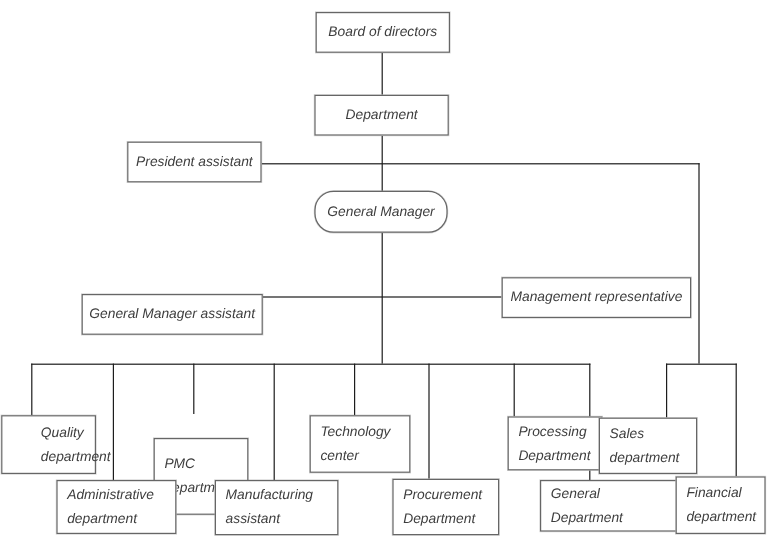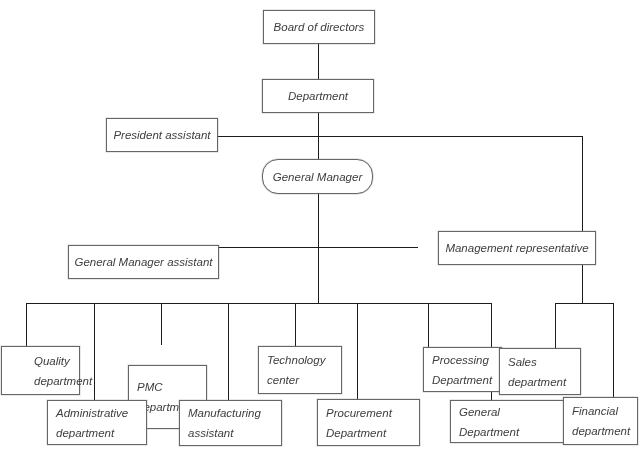--- a/index.html
+++ b/index.html
@@ -37,29 +37,29 @@
   }
   .hline{position:absolute;height:1px;background:var(--line);}
   .vline{position:absolute;width:1px;background:var(--line);}
 
   
   #n-board{left:263px;top:10px;width:112px;height:34px;}
   #n-president{left:262px;top:79px;width:112px;height:34px;}
   #n-president-assistant{left:106px;top:118px;width:112px;height:34px;}
   #n-general-manager{left:262px;top:159px;width:111px;height:35px;border-radius:16px;}
   #n-gm-assistant{left:68px;top:245px;width:151px;height:33px;}
-  #n-management-representative{left:418px;top:231px;width:158px;height:33px;margin-left:20px;}
+  #n-management-representative{left:418px;top:231px;width:158px;height:33px;}
   #n-quality{left:1px;top:346px;width:79px;height:49px;padding-left:32px;}
   #n-pmc{left:128px;top:345px;width:79px;height:64px;margin-top:20px;}
   #n-technology{left:258px;top:346px;width:84px;height:48px;}
   #n-processing{left:398px;top:347px;width:79px;height:45px;margin-left:25px;}
   #n-sales{left:499px;top:348px;width:82px;height:47px;}
   #n-administrative{left:47px;top:400px;width:100px;height:45px;}
   #n-manufacturing{left:179px;top:400px;width:103px;height:46px;}
-  #n-procurement{left:317px;top:399px;width:103px;height:47px;}
+  #n-procurement{left:327px;top:399px;width:89px;height:47px;}
   #n-general{left:450px;top:400px;width:120px;height:43px;}
   #n-financial{left:563px;top:397px;width:75px;height:48px;}
 
   
   #c-board-president{left:318px;top:44px;height:35px;}
   #c-president-gm{left:318px;top:113px;height:46px;}
   #c-pa-line{left:218px;top:136px;width:365px;}
   #c-right-vert{left:582px;top:136px;height:167px;}
   #c-gm-bus{left:318px;top:194px;height:109px;}
   #c-ga-line{left:219px;top:247px;width:199px;}

